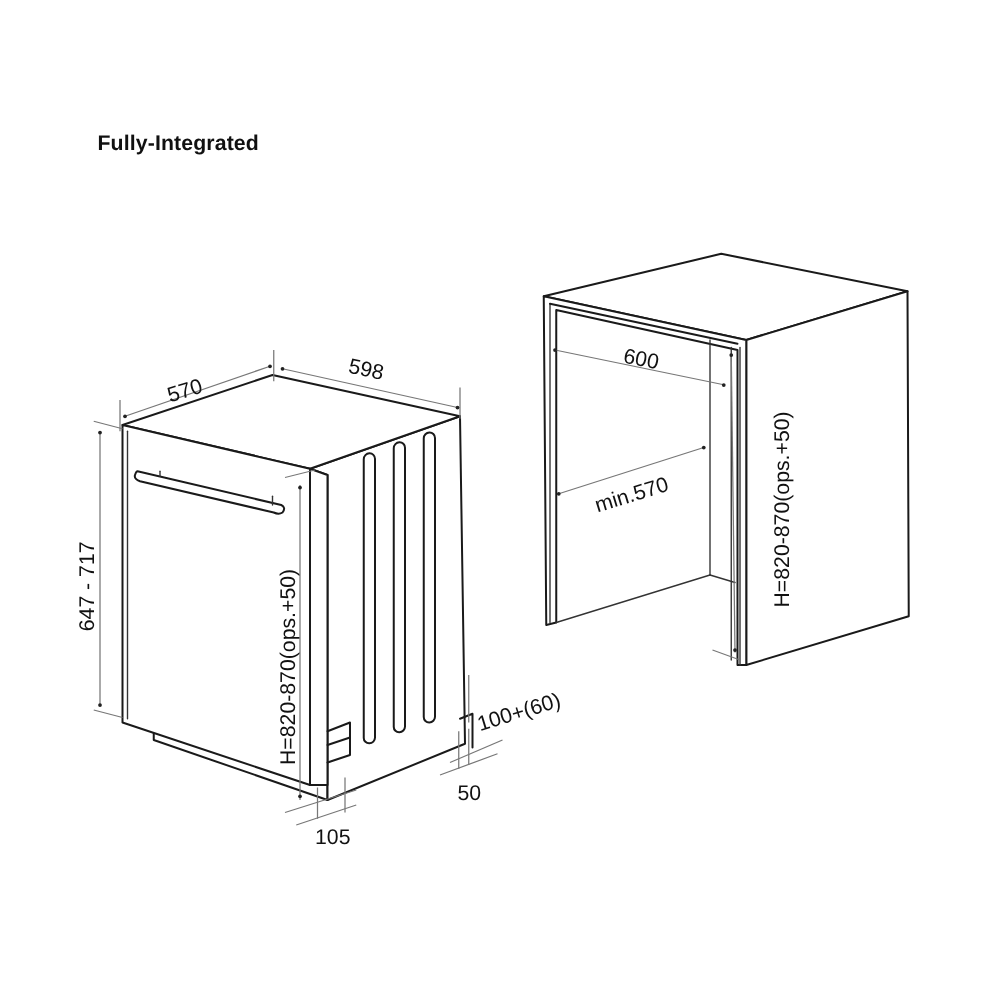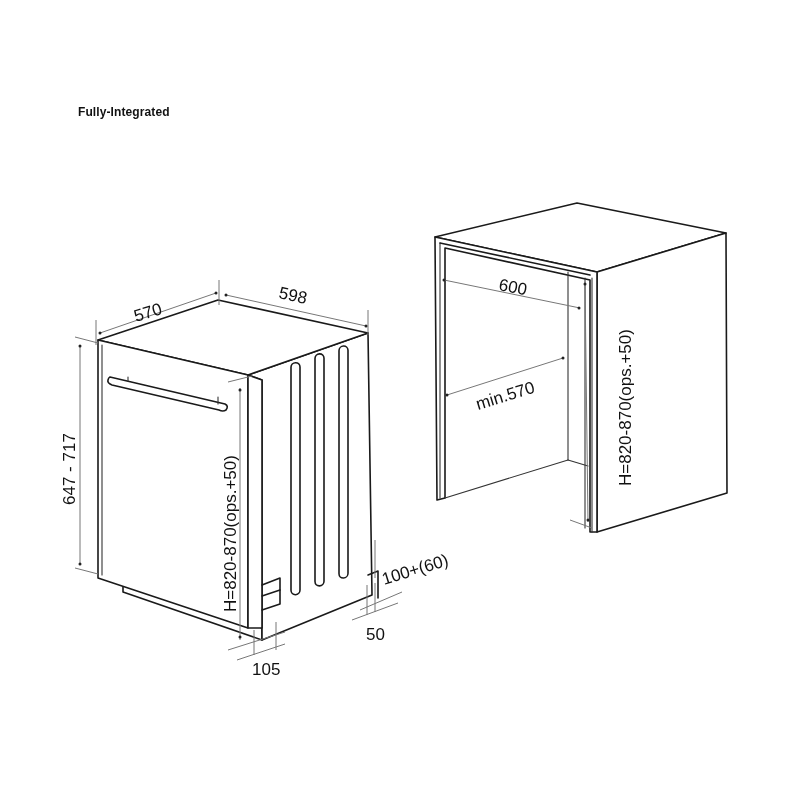--- a/index.html
+++ b/index.html
@@ -11,21 +11,21 @@
       width: 800px;
       height: 800px;
       position: relative;
       overflow: hidden;
       font-family: "Liberation Sans", sans-serif;
     }
     .title {
       position: absolute;
       left: 78px;
       top: 105px;
-      font-size: 12px;
+      font-size: 17px;
       font-weight: bold;
       color: #111111;
       letter-spacing: 0.1px;
     }
     svg.diagram {
       position: absolute;
       left: 0;
       top: 0;
       width: 800px;
       height: 800px;

